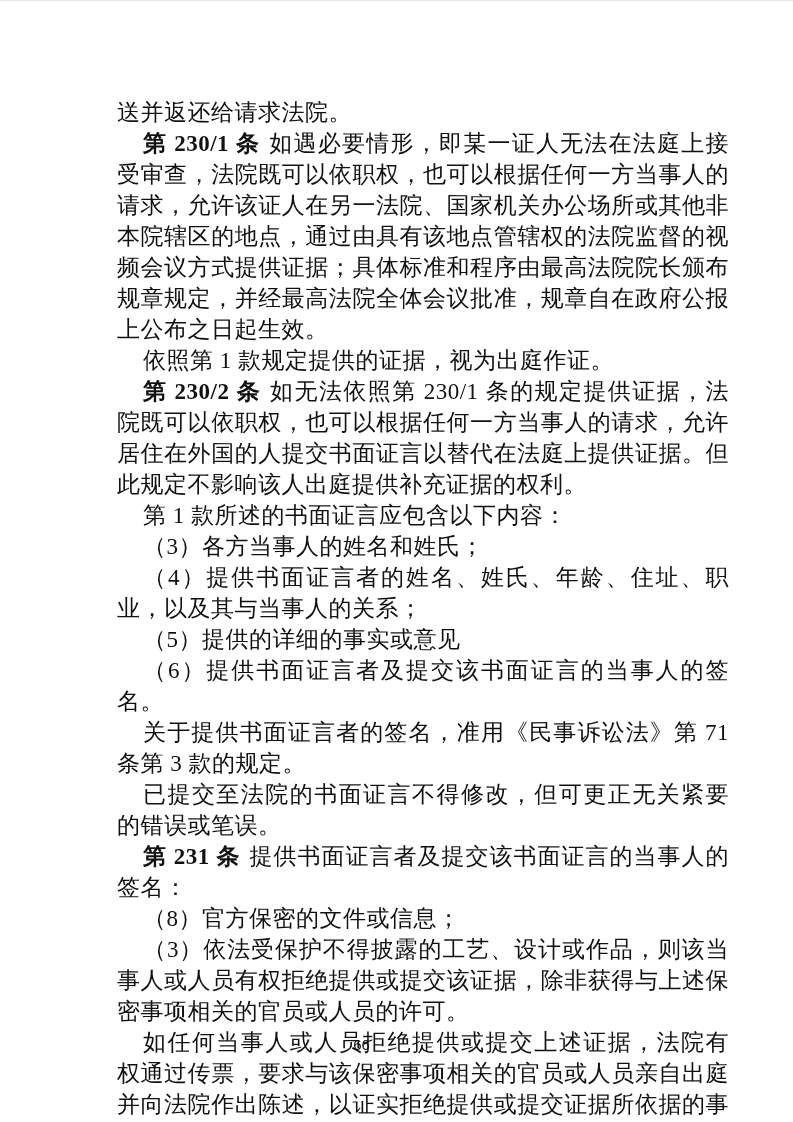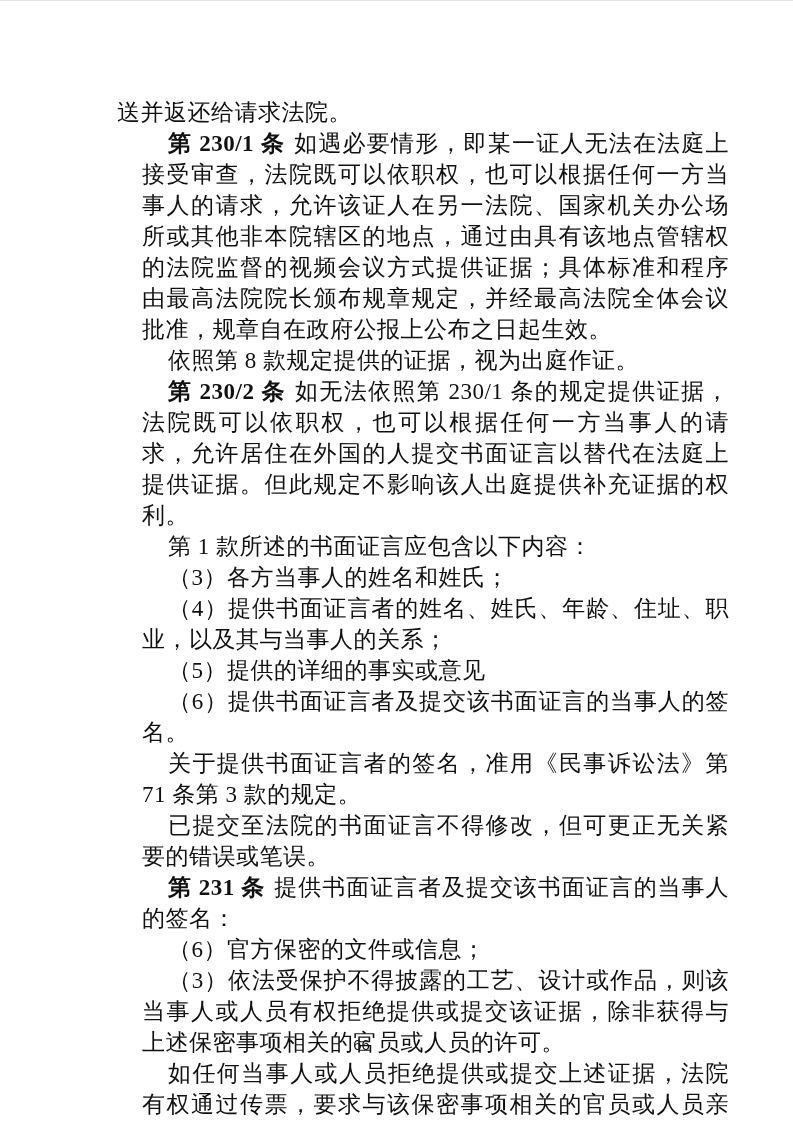--- a/index.html
+++ b/index.html
@@ -31,21 +31,20 @@
     line-height: 31px;
     text-align: justify;
     letter-spacing: 0.5px;
   }
   .para {
     margin: 0;
     padding: 0;
   }
   .para.indent {
     text-indent: 26px;
-    margin-left: 25px;
   }
   .lead:not(:empty) {
     font-weight: bold;
     padding-right: 9px;
   }
   .footer {
     position: absolute;
     left: 0;
     top: 1034px;
     width: 723px;
@@ -59,21 +58,21 @@
 </head>
 <body>
 
 <div class="page">
   <div class="content">
 
     <p class="para"><span class="lead"></span><span>送并返还给请求法院。</span></p>
 
     <p class="para indent"><span class="lead">第 230/1 条</span><span>如遇必要情形，即某一证人无法在法庭上接受审查，法院既可以依职权，也可以根据任何一方当事人的请求，允许该证人在另一法院、国家机关办公场所或其他非本院辖区的地点，通过由具有该地点管辖权的法院监督的视频会议方式提供证据；具体标准和程序由最高法院院长颁布规章规定，并经最高法院全体会议批准，规章自在政府公报上公布之日起生效。</span></p>
 
-    <p class="para indent"><span class="lead"></span><span>依照第 8 款规定提供的证据，视为出庭作证。</span></p>
+    <p class="para indent"><span class="lead"></span><span>依照第 1 款规定提供的证据，视为出庭作证。</span></p>
 
     <p class="para indent"><span class="lead">第 230/2 条</span><span>如无法依照第 230/1 条的规定提供证据，法院既可以依职权，也可以根据任何一方当事人的请求，允许居住在外国的人提交书面证言以替代在法庭上提供证据。但此规定不影响该人出庭提供补充证据的权利。</span></p>
 
     <p class="para indent"><span class="lead"></span><span>第 1 款所述的书面证言应包含以下内容：</span></p>
 
 
 
     <p class="para indent"><span class="lead"></span><span>（3）各方当事人的姓名和姓氏；</span></p>
 
     <p class="para indent"><span class="lead"></span><span>（4）提供书面证言者的姓名、姓氏、年龄、住址、职业，以及其与当事人的关系；</span></p>
@@ -81,21 +80,21 @@
     <p class="para indent"><span class="lead"></span><span>（5）提供的详细的事实或意见</span></p>
 
     <p class="para indent"><span class="lead"></span><span>（6）提供书面证言者及提交该书面证言的当事人的签名。</span></p>
 
     <p class="para indent"><span class="lead"></span><span>关于提供书面证言者的签名，准用《民事诉讼法》第 71 条第 3 款的规定。</span></p>
 
     <p class="para indent"><span class="lead"></span><span>已提交至法院的书面证言不得修改，但可更正无关紧要的错误或笔误。</span></p>
 
     <p class="para indent"><span class="lead">第 231 条</span><span>提供书面证言者及提交该书面证言的当事人的签名：</span></p>
 
-    <p class="para indent"><span class="lead"></span><span>（6）官方保密的文件或信息；</span></p>
+    <p class="para indent"><span class="lead"></span><span>（8）官方保密的文件或信息；</span></p>
 
 
     <p class="para indent"><span class="lead"></span><span>（3）依法受保护不得披露的工艺、设计或作品，则该当事人或人员有权拒绝提供或提交该证据，除非获得与上述保密事项相关的官员或人员的许可。</span></p>
 
     <p class="para indent"><span class="lead"></span><span>如任何当事人或人员拒绝提供或提交上述证据，法院有权通过传票，要求与该保密事项相关的官员或人员亲自出庭并向法院作出陈述，以证实拒绝提供或提交证据所依据的事实。若法院认为该拒绝无正当理由，应令该当事人或人员提供或提交该证据。</span></p>
 
   </div>
 
   <div class="footer">
     <span>66</span>

